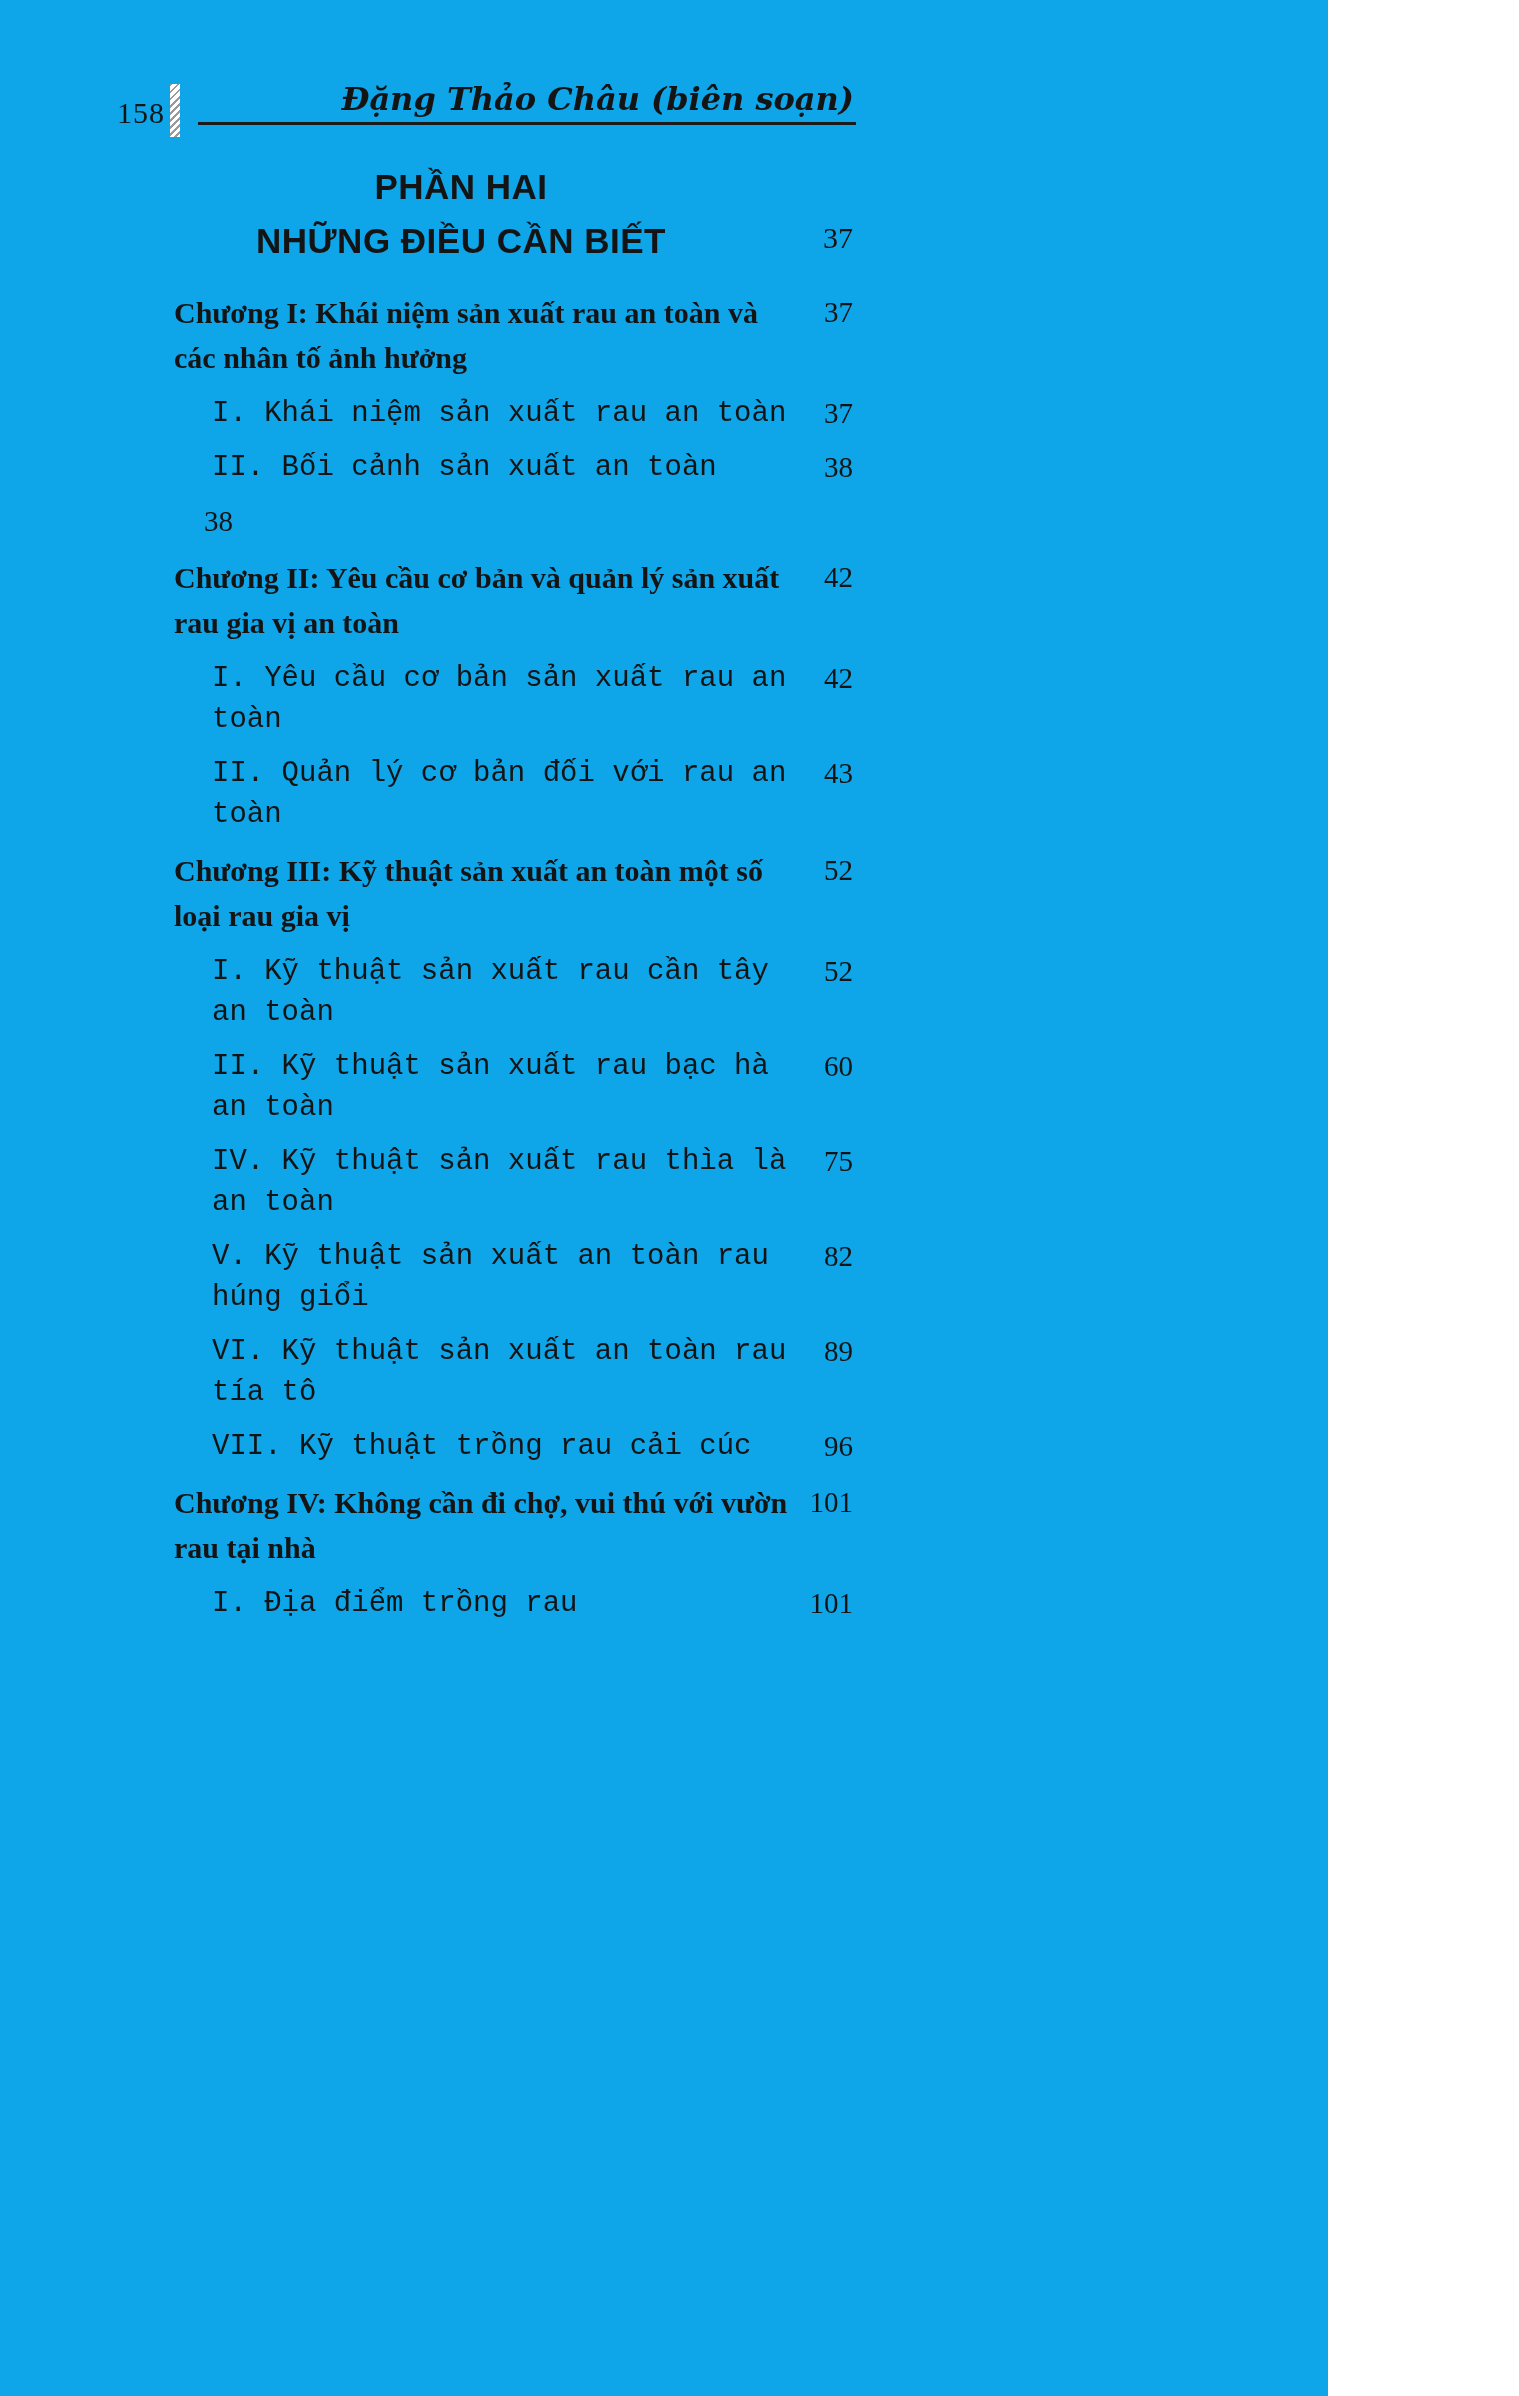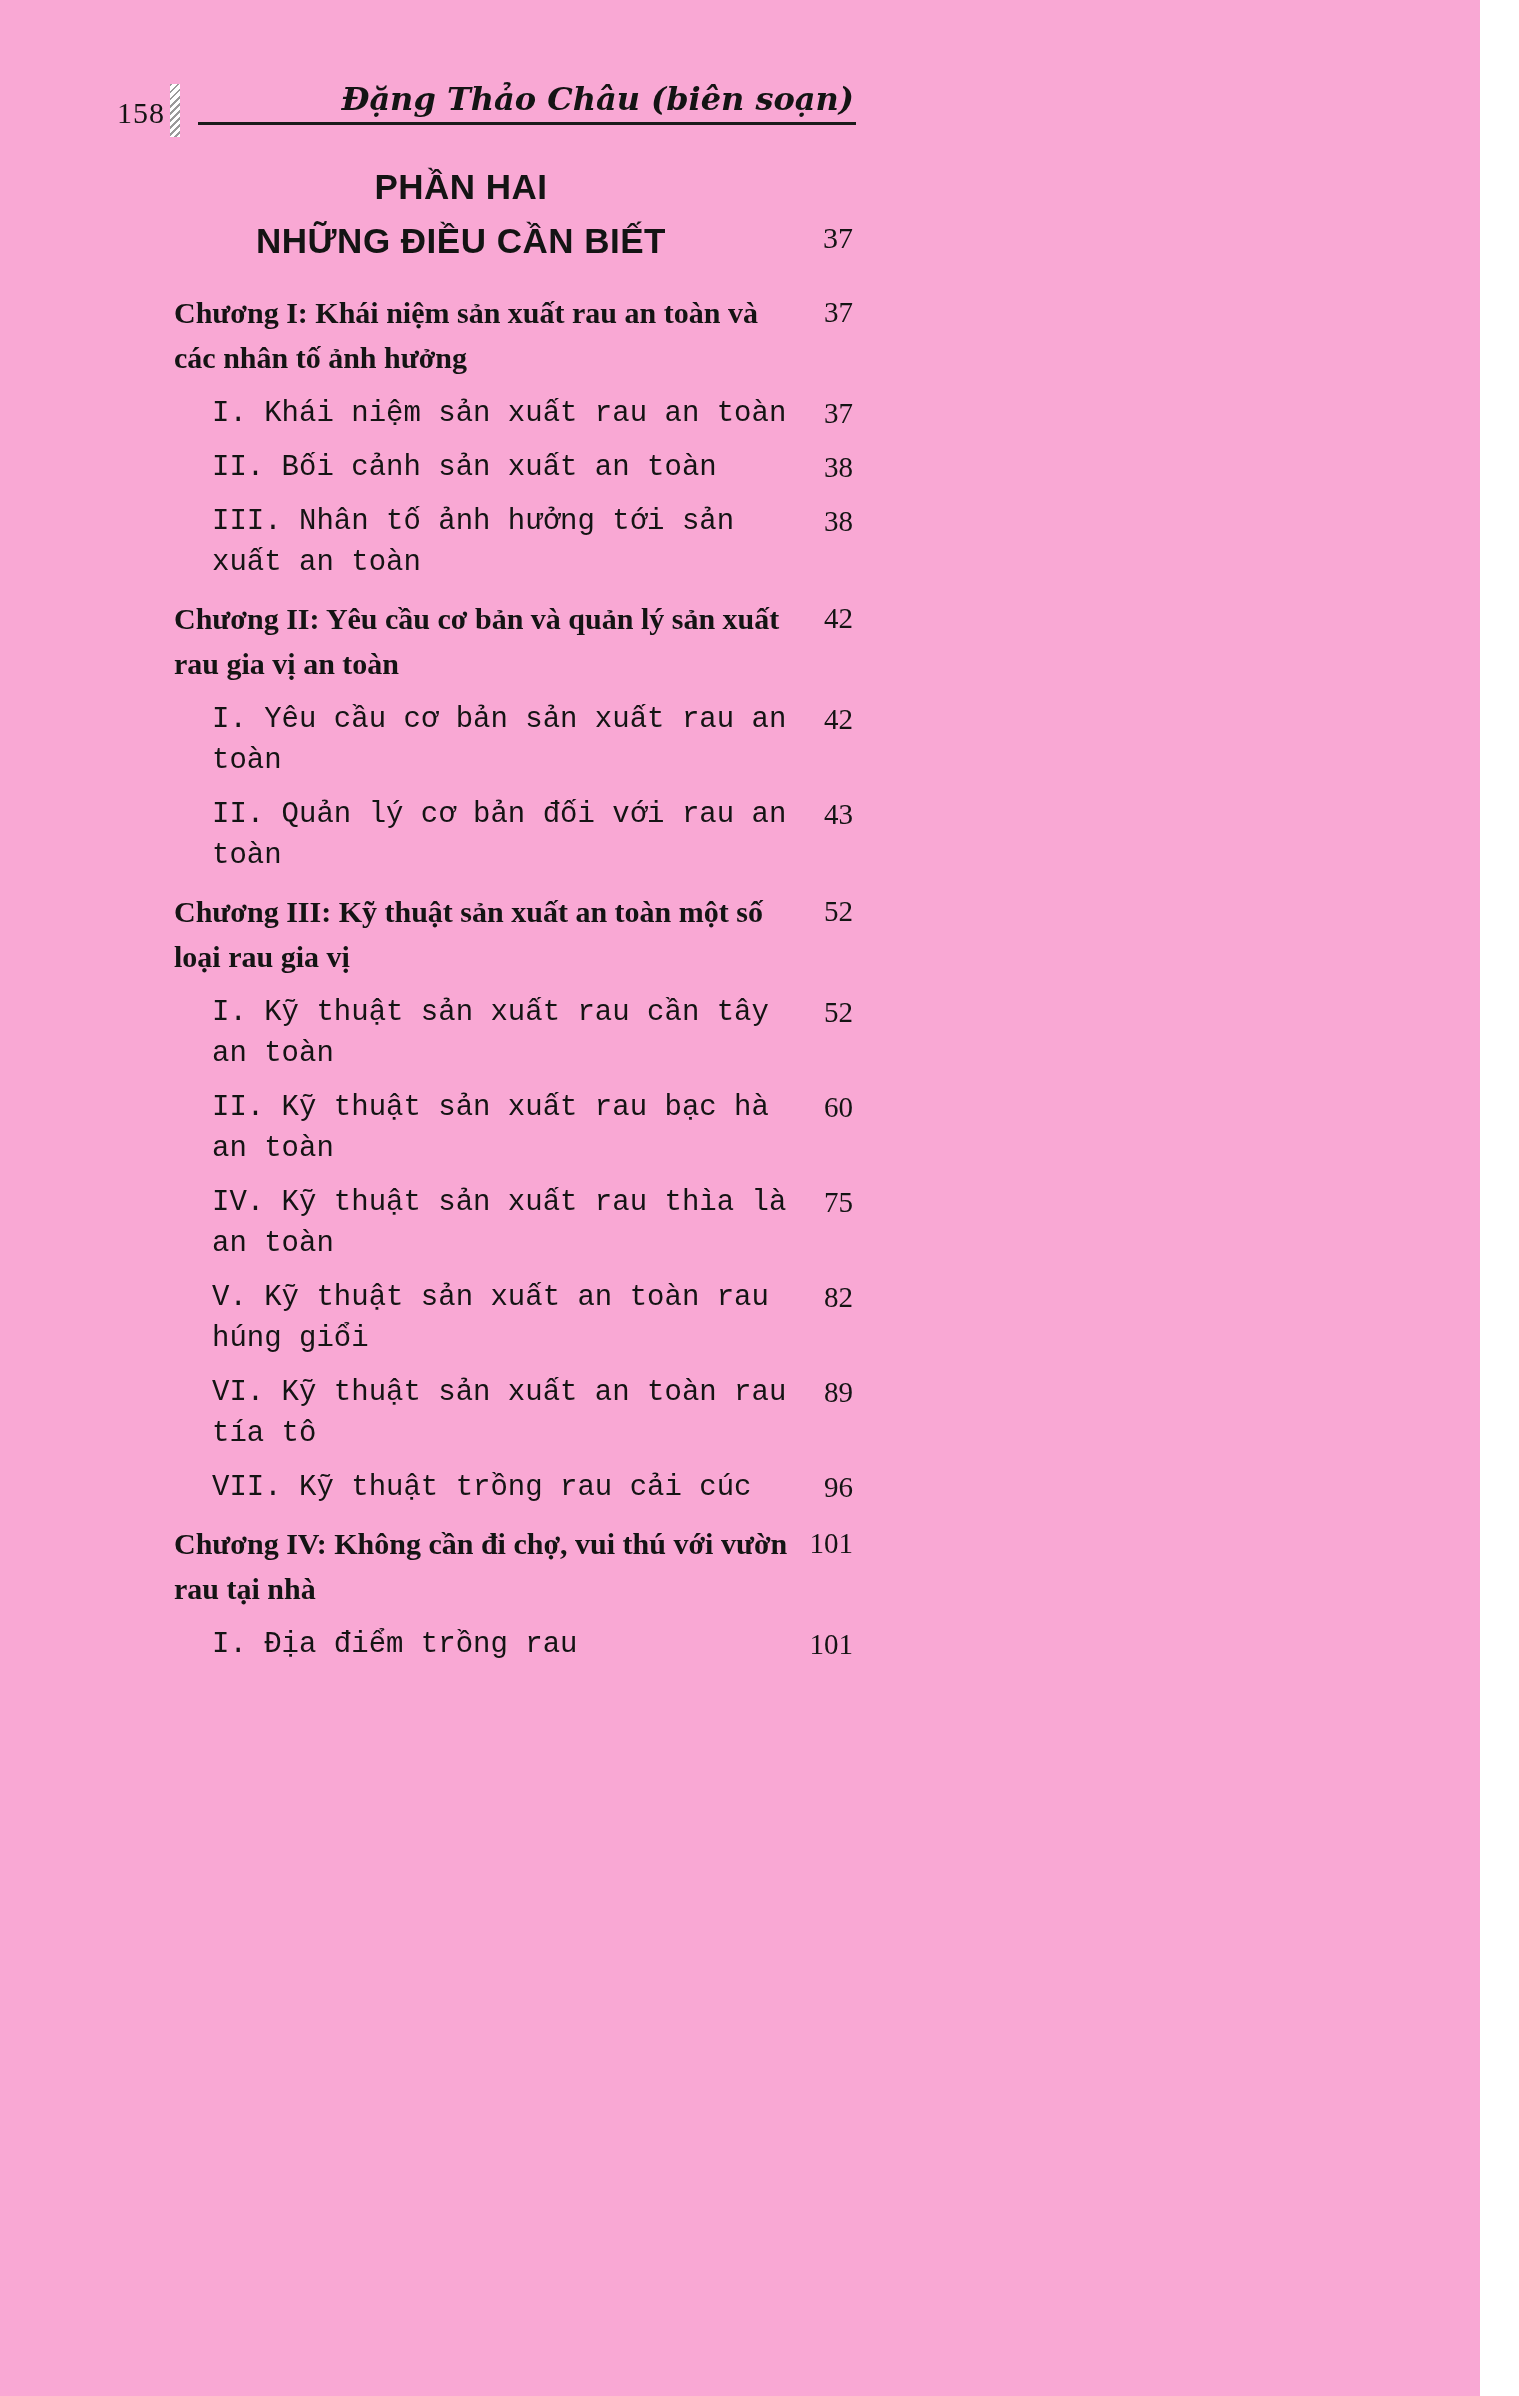--- a/index.html
+++ b/index.html
@@ -11,23 +11,23 @@
   body {
     width: 1520px;
     height: 2397px;
     font-family: "Liberation Serif", serif;
     color: #141414;
     position: relative;
     overflow: hidden;
   }
   .page {
     position: relative;
-    width: 1480px;
+    width: 1328px;
     height: 2397px;
-    background: #f9a8d4;
+    background: #0ea5e9;
   }
 
   
   .page-header {
     position: absolute;
     top: 84px;
     left: 117px;
     width: 739px;
     height: 55px;
   }
@@ -165,21 +165,20 @@
         </div>
         <div class="toc-row section">
           <span class="toc-label">I. Khái niệm sản xuất rau an toàn</span>
           <span class="toc-page">37</span>
         </div>
         <div class="toc-row section">
           <span class="toc-label">II. Bối cảnh sản xuất an toàn</span>
           <span class="toc-page">38</span>
         </div>
         <div class="toc-row section">
-          <span class="toc-label">III. Nhân tố ảnh hưởng tới sản xuất an toàn</span>
           <span class="toc-page">38</span>
         </div>
         <div class="toc-row chapter">
           <span class="toc-label">Chương II: Yêu cầu cơ bản và quản lý sản xuất rau gia vị an toàn</span>
           <span class="toc-page">42</span>
         </div>
         <div class="toc-row section">
           <span class="toc-label">I. Yêu cầu cơ bản sản xuất rau an toàn</span>
           <span class="toc-page">42</span>
         </div>

